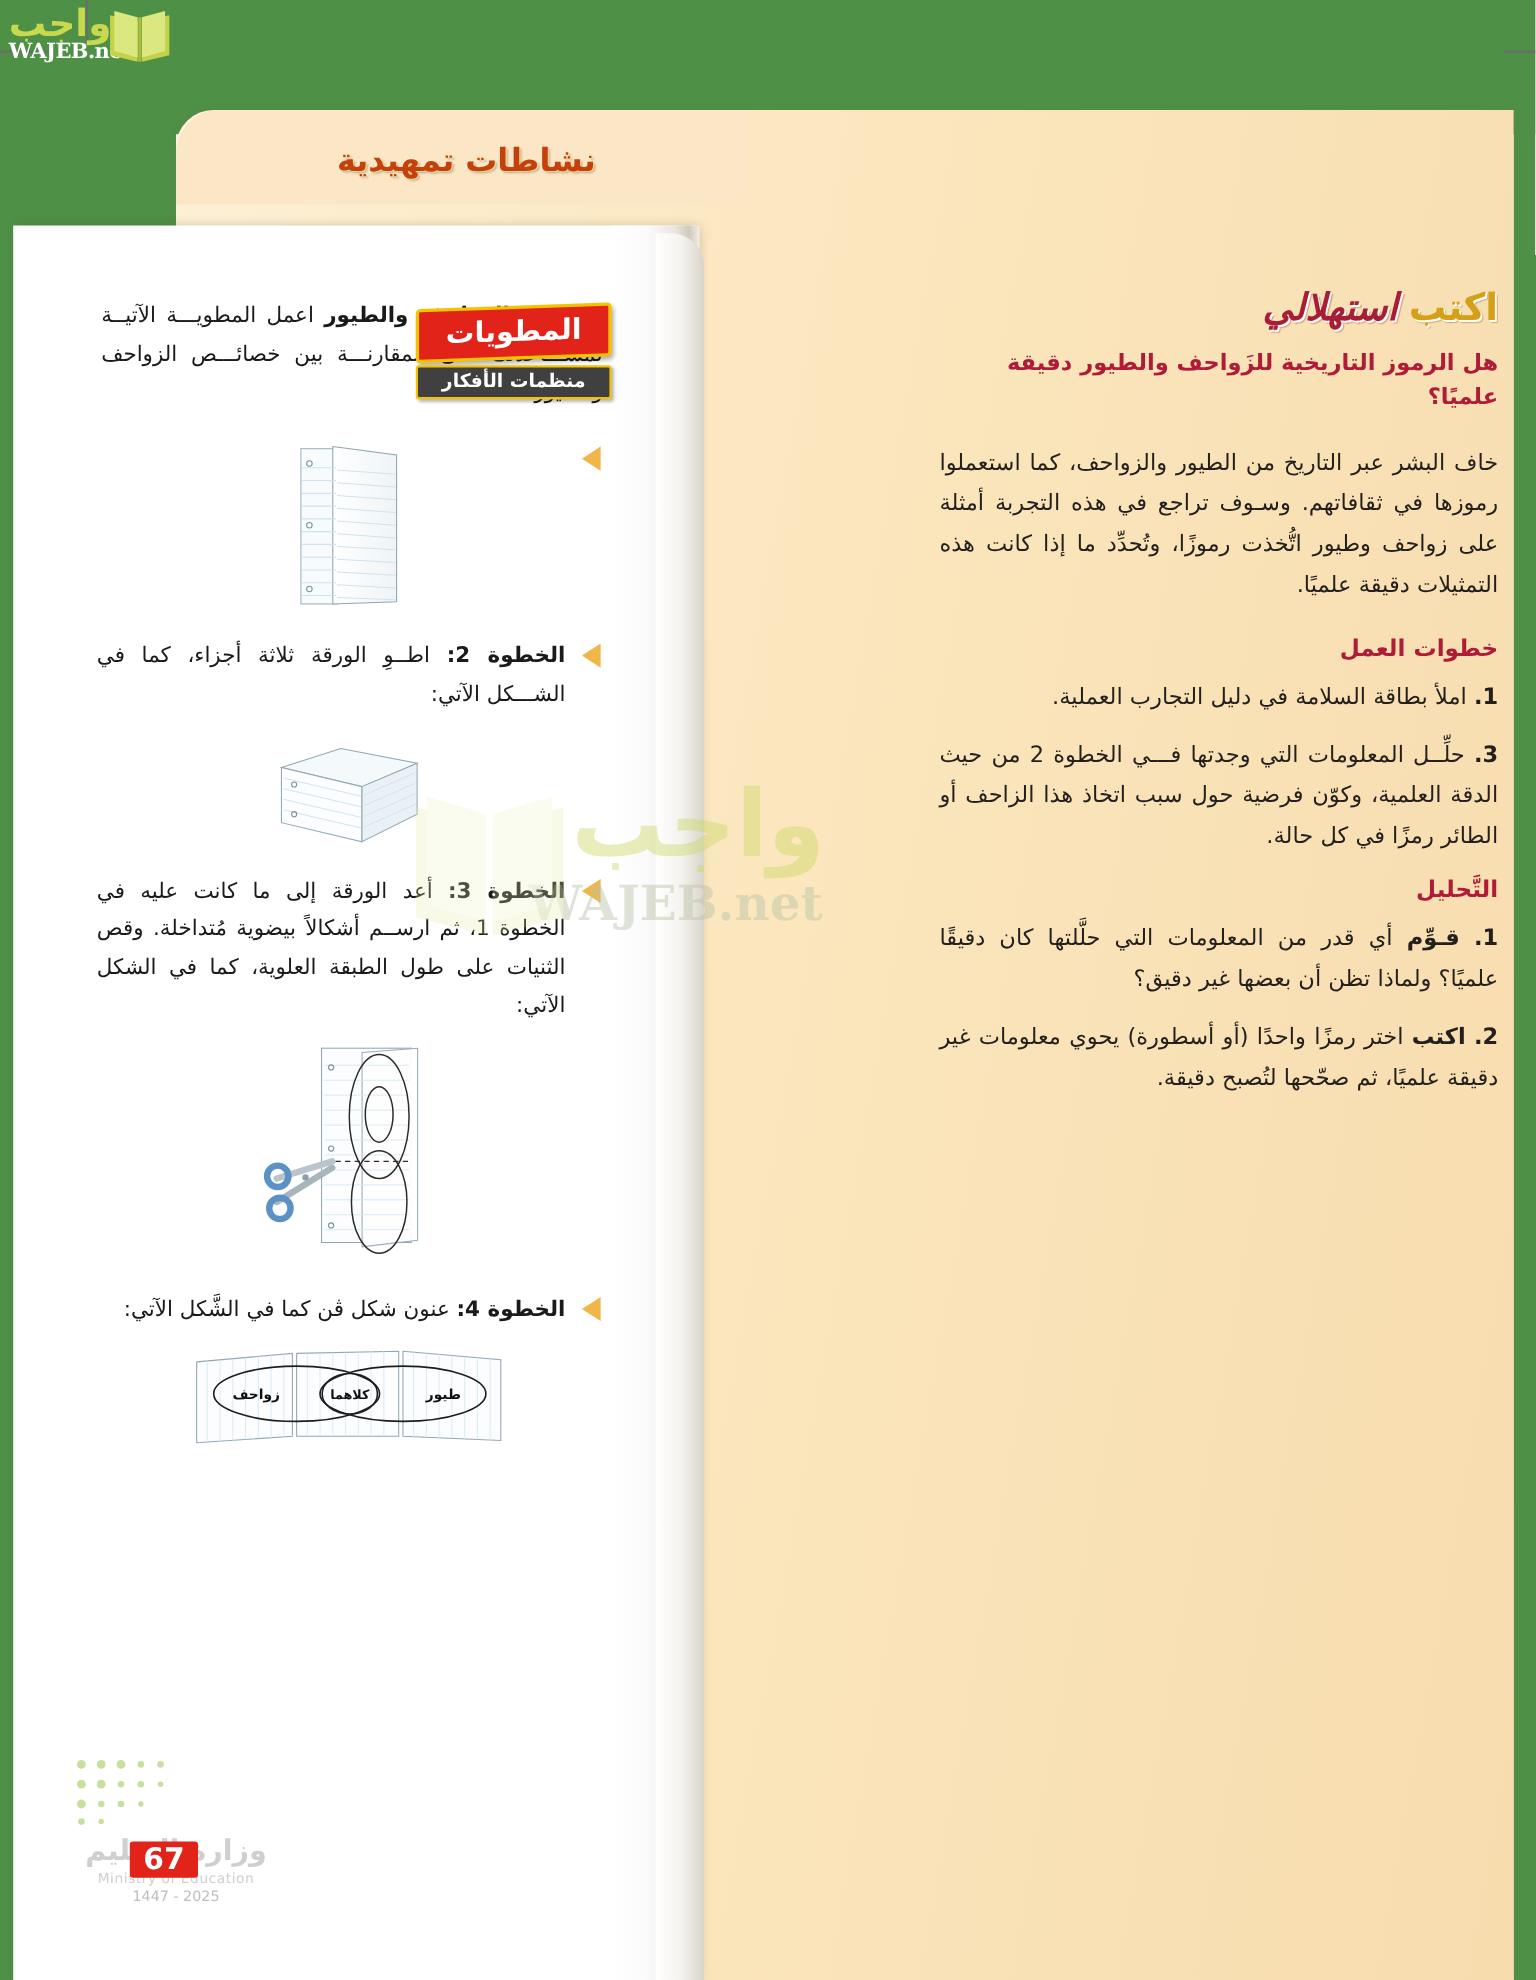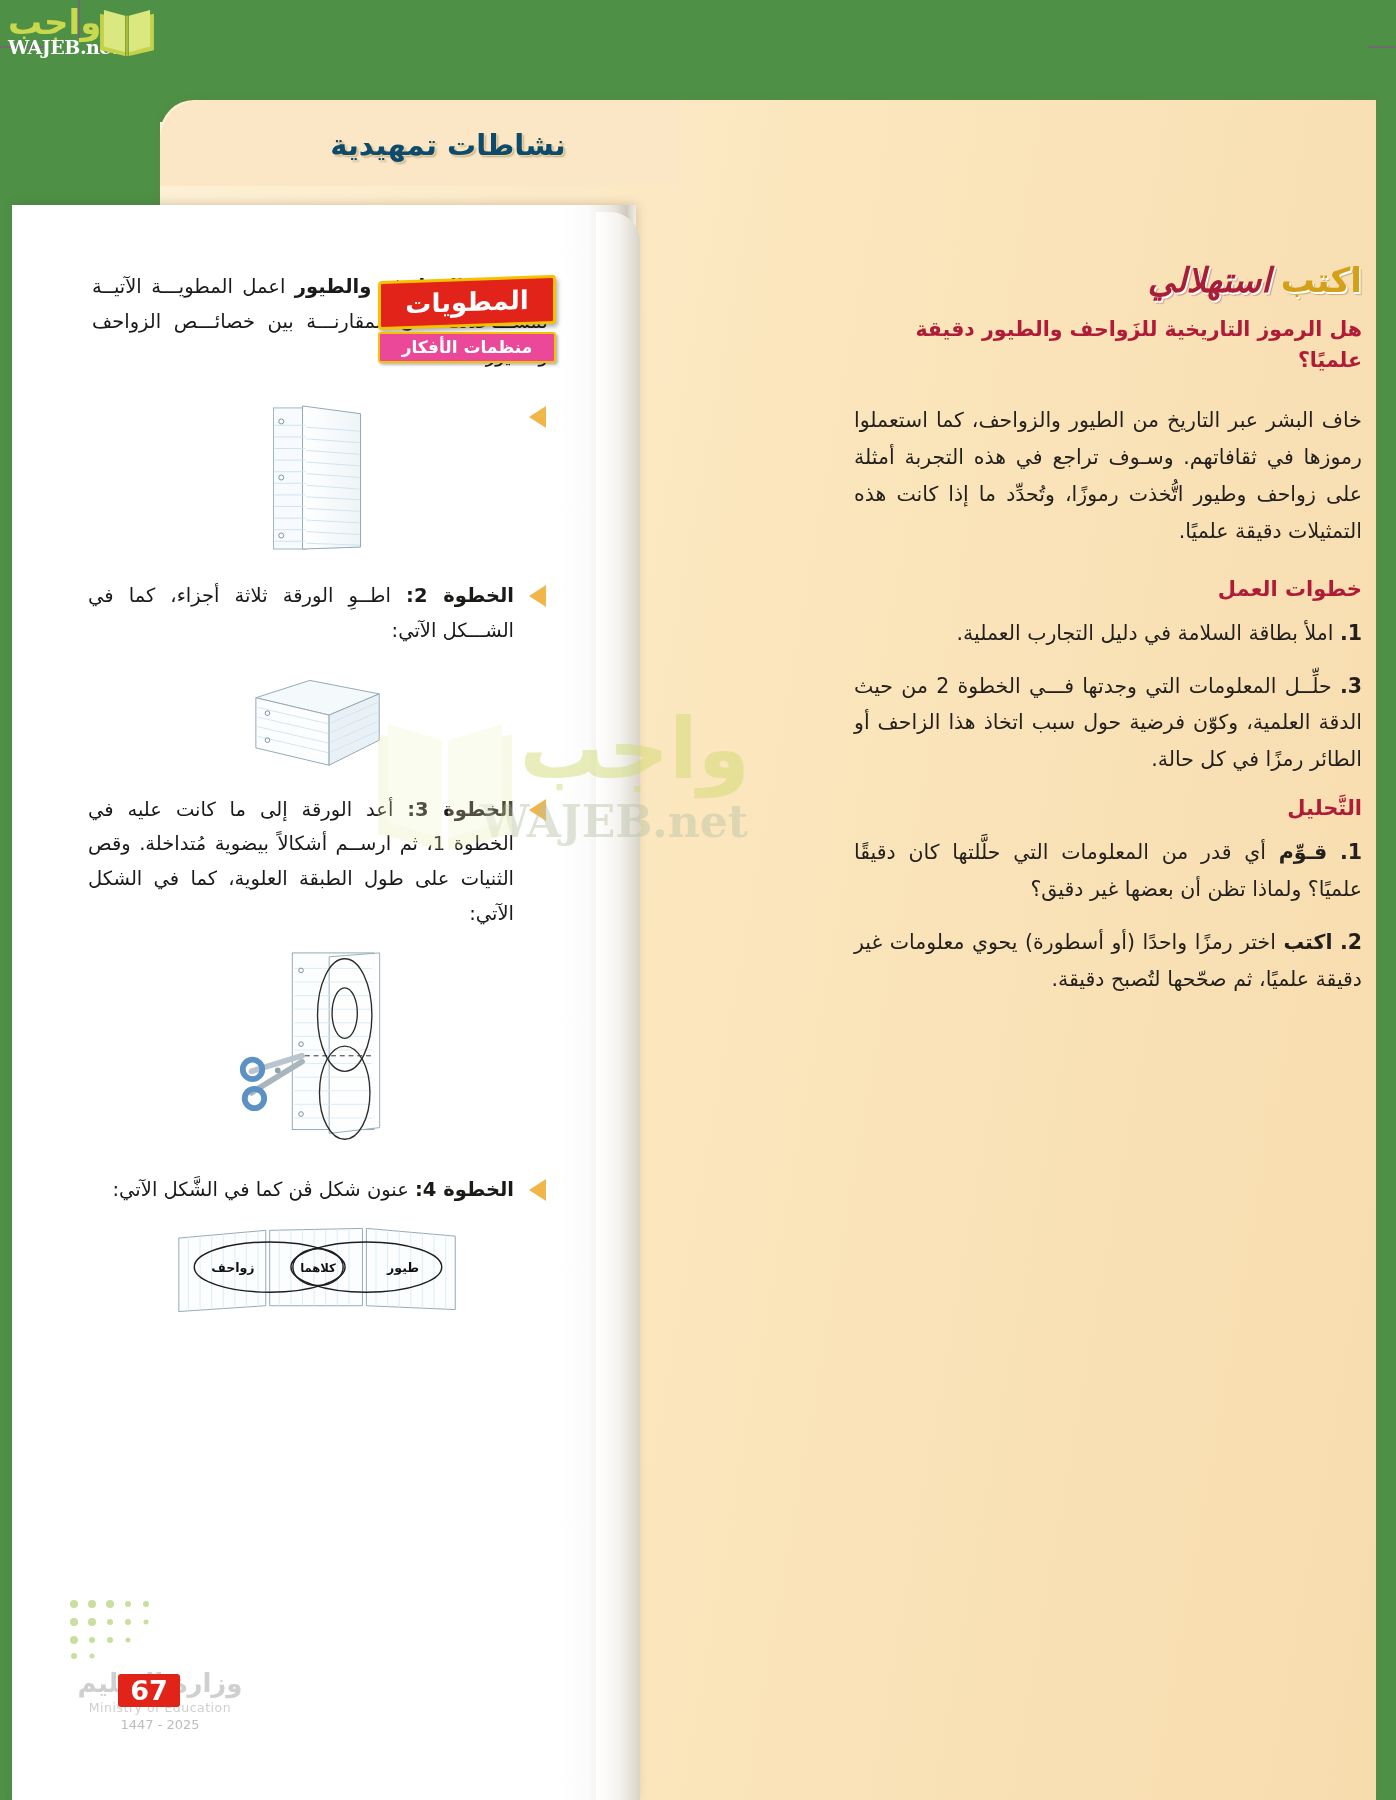--- a/index.html
+++ b/index.html
@@ -81,25 +81,25 @@
   .tab-header {
     position: absolute;
     left: 160px; top: 100px;
     width: 520px; height: 86px;
     background: #fbe7c6;
     border-top-left-radius: 40px;
     border-top-right-radius: 0;
   }
   .tab-title {
     position: absolute;
-    left: 288px; top: 128px;
+    left: 264px; top: 128px;
     width: 320px;
     text-align: center;
     font-size: 29px; font-weight: bold;
-    color: #0c4a6e;
+    color: #c2410c;
     text-shadow: 1px 1px 0 #f6d48a, 2px 2px 2px rgba(0,0,0,.25);
     letter-spacing: 0px;
   }
 
   
   .white-sheet {
     position: absolute;
     left: 12px; top: 205px;
     width: 620px; height: 1595px;
     background: #ffffff;
@@ -223,21 +223,21 @@
     text-align: center;
     color: #ffffff;
     font-size: 26px; font-weight: bold;
     letter-spacing: -0.5px;
     box-shadow: 2px 3px 4px rgba(0,0,0,.30);
     transform: skewY(-2deg);
   }
   .badge-sub {
     position: relative;
     margin-top: 5px;
-    background: #ec4899;
+    background: #404040;
     border: 2.5px solid #f5c200;
     border-radius: 3px;
     padding: 3px 6px 4px 6px;
     text-align: center;
     color: #ffffff;
     font-size: 17px; font-weight: bold;
     letter-spacing: -0.3px;
     box-shadow: 2px 2px 3px rgba(0,0,0,.28);
   }
   .fold-intro {

